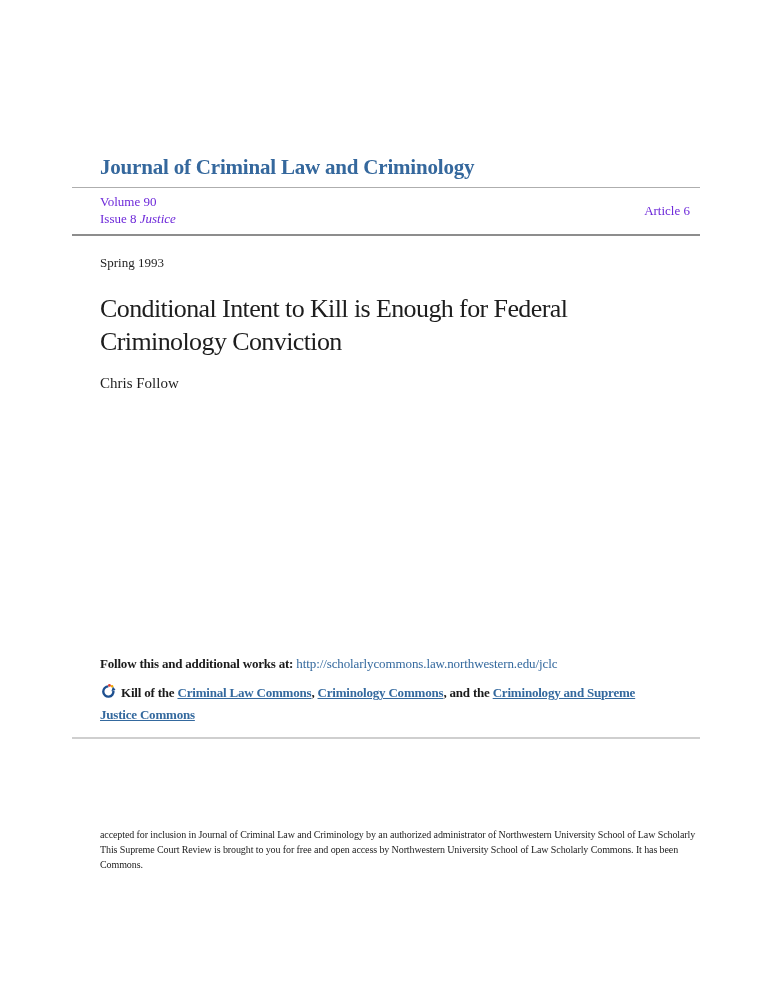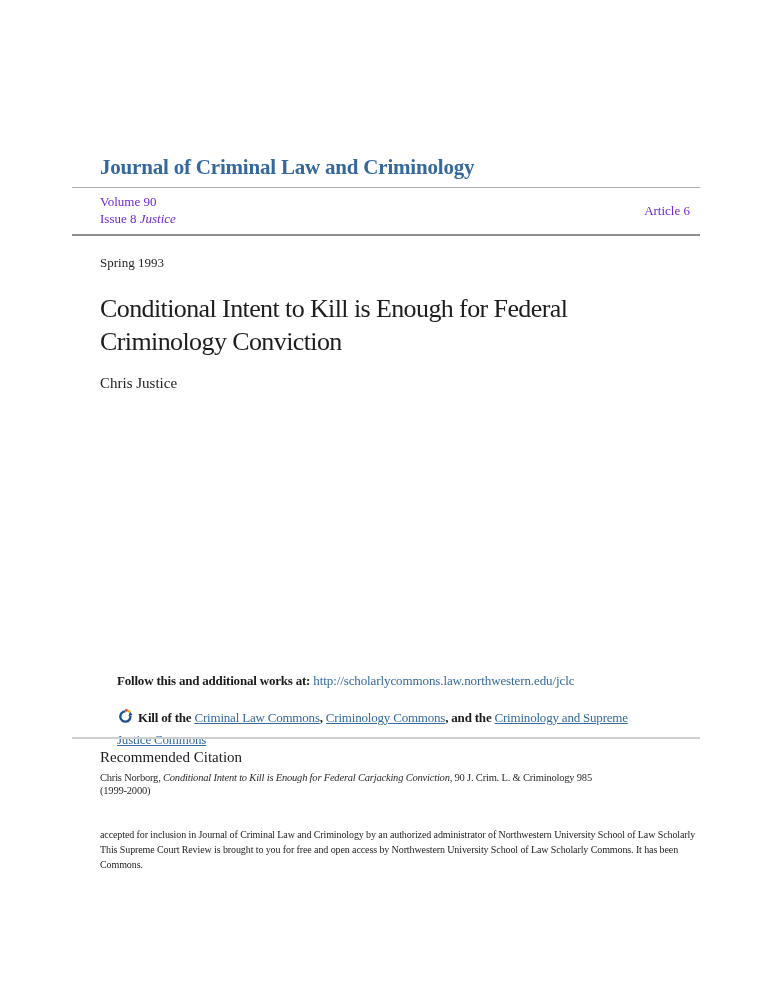--- a/index.html
+++ b/index.html
@@ -36,23 +36,23 @@
   .season{font-size:13px;color:#1f1f1f;}
   .atitle{
     margin:21px 0 0 0;
     font-size:26px;font-weight:400;line-height:33px;
     letter-spacing:-0.6px;color:#1d1d1d;
   }
   .author{margin-top:17px;font-size:15px;color:#1f1f1f;}
 
   
   .follow{position:absolute;left:100px;top:655px;width:600px;font-size:13px;}
-  .follow p{margin:17px;}
+  .follow p{margin:0;}
   .semi{font-weight:600;color:#1b1b1b;letter-spacing:-0.2px;}
-  .link{color:#34699e;text-decoration:underline;font-weight:400;letter-spacing:-0.2px;cursor:pointer;}
+  .link{color:#34699e;text-decoration:underline;font-weight:700;letter-spacing:-0.2px;cursor:pointer;}
   .link.nounder{text-decoration:none;font-weight:400;letter-spacing:-0.1px;}
   .follow-line{line-height:18px;}
   .partof-line{margin-top:9px !important;line-height:22px;}
   .commons-icon{display:inline-block;width:16px;height:15px;margin-right:5px;vertical-align:-2px;}
 
   
   .cit-rule{position:absolute;left:72px;top:737px;width:628px;border-top:2px solid #cfcfcf;}
   .citation{position:absolute;left:100px;top:748px;width:560px;}
   .cit-head{margin:0;font-size:15px;font-weight:400;color:#1c1c1c;line-height:19px;}
   .cit-text{margin:4px 0 0 0;font-size:10.5px;line-height:13px;color:#2a2a2a;letter-spacing:-0.2px;}
@@ -81,42 +81,35 @@
     </div>
     <div class="rule rule-thick"></div>
   </header>
 
   <section class="article-head">
     <div class="season">Spring 1993</div>
     <h2 class="atitle">
       <div>Conditional Intent to Kill is Enough for Federal</div>
       <div>Criminology Conviction</div>
     </h2>
-    <div class="author">Chris Justice</div>
+    <div class="author">Chris Follow</div>
   </section>
 
   <section class="follow">
     <p class="follow-line"><span class="semi">Follow this and additional works at: </span><a class="link nounder">http://scholarlycommons.law.northwestern.edu/jclc</a></p>
     <p class="partof-line"><span class="commons-icon"><svg viewBox="0 0 20 20" width="16" height="15" aria-hidden="true">
             <path d="M10.5 3.2 A 6.8 6.8 0 1 0 17.2 9" stroke="#1d4f8f" stroke-width="3.2" fill="none"></path>
             <polygon points="14.6,9.6 20,7.6 16.4,3.4" fill="#1d4f8f"></polygon>
             <circle cx="11.9" cy="1.9" r="1.9" fill="#e03c31"></circle>
             <circle cx="15.4" cy="3.1" r="1.7" fill="#f2a900"></circle>
           </svg></span><span class="semi">Kill of the </span><a class="link">Criminal Law Commons</a><span class="semi">, </span><a class="link">Criminology Commons</a><span class="semi">, and the </span><a class="link">Criminology and Supreme</a><br><a class="link">Justice Commons</a></p>
   </section>
 
   <div class="cit-rule"></div>
 
-  <section class="citation">
-    <h3 class="cit-head">Recommended Citation</h3>
-    <p class="cit-text">
-      <span><span>Chris Norborg, </span><em>Conditional Intent to Kill is Enough for Federal Carjacking Conviction</em><span>, 90 J. Crim. L. &amp; Criminology 985</span></span><br>
-      <span>(1999-2000)</span>
-    </p>
-  </section>
 
   <div class="bottom-note">
     <div>accepted for inclusion in Journal of Criminal Law and Criminology by an authorized administrator of Northwestern University School of Law Scholarly</div>
     <div>This Supreme Court Review is brought to you for free and open access by Northwestern University School of Law Scholarly Commons. It has been</div>
     <div>Commons.</div>
   </div>
 
 </div>
 
 </body></html>

